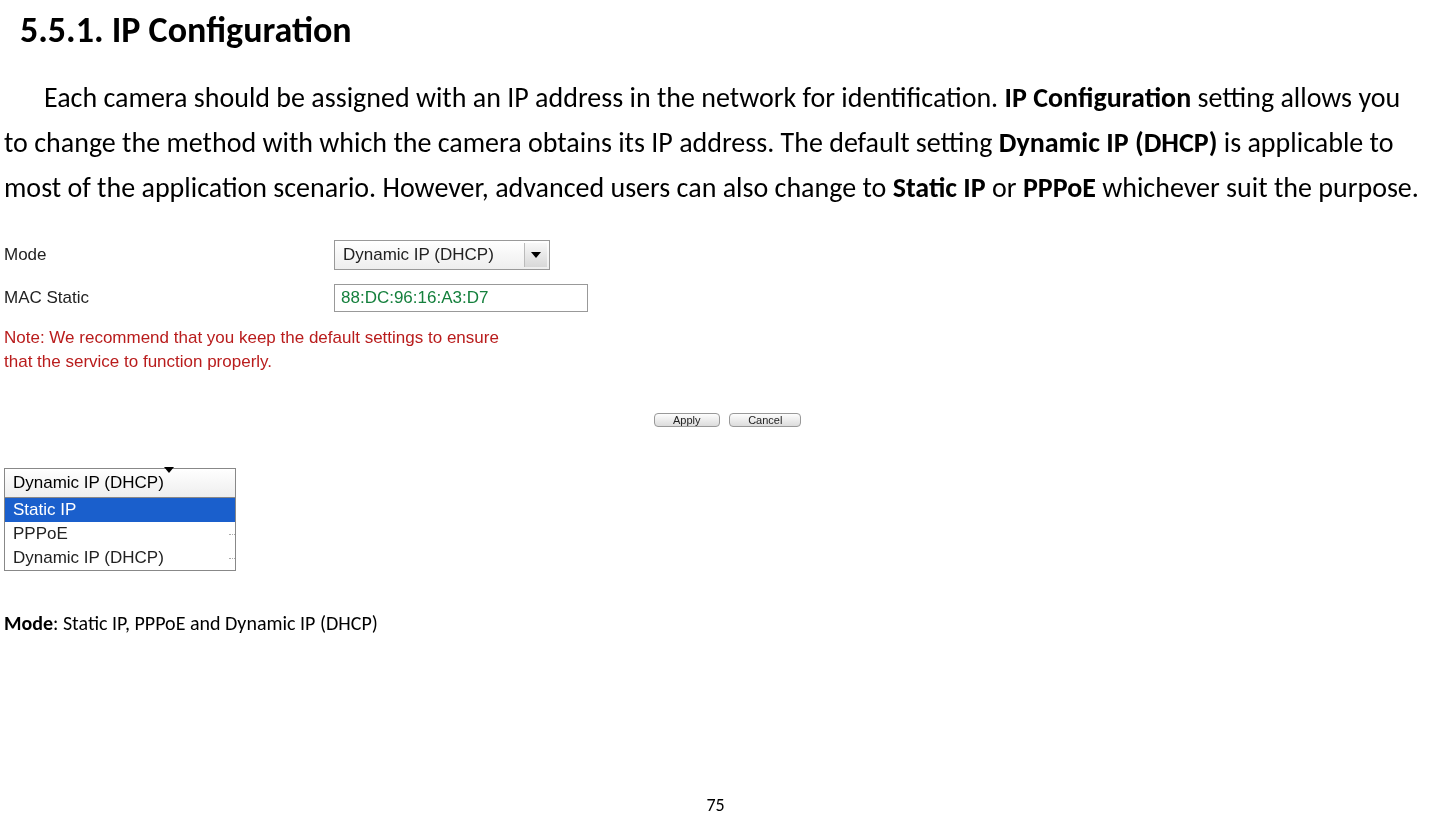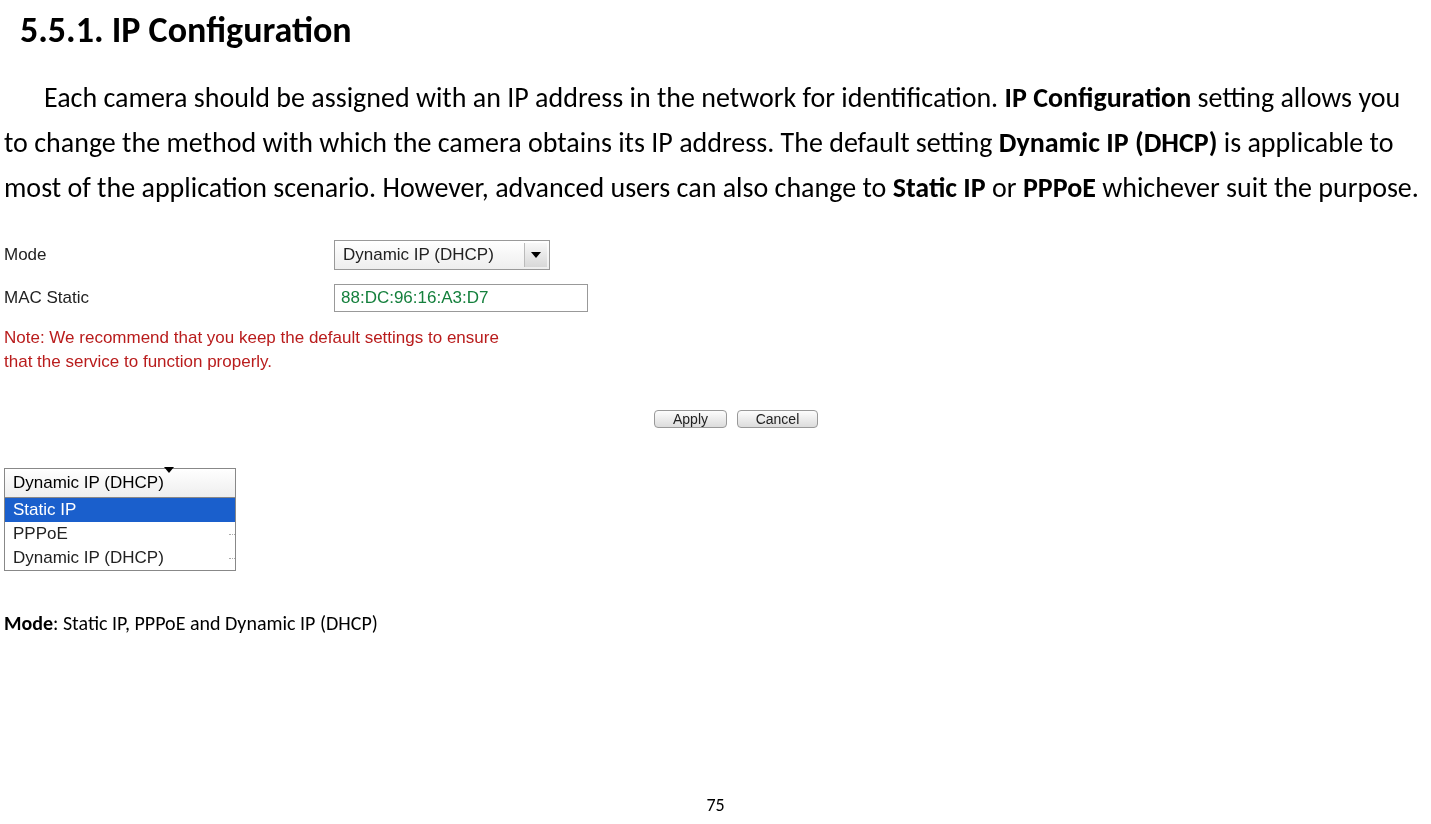--- a/index.html
+++ b/index.html
@@ -96,21 +96,21 @@
     }
     .button-row {
       margin: 35px 0 0 650px;
     }
     .ui-button {
       display: inline-block;
       border: 1px solid #999;
       background: linear-gradient(#fdfdfd, #dcdcdc);
       border-radius: 4px;
       padding: 0 18px;
-      font-size: 14px;
+      font-size: 11px;
       font-family: Tahoma, Arial, sans-serif;
       color: #222;
       margin-right: 6px;
     }
     .dropdown-open {
       margin: 40px 0 0 4px;
       border: 1px solid #888;
       width: 230px;
       font-family: Tahoma, Arial, sans-serif;
       font-size: 17px;

